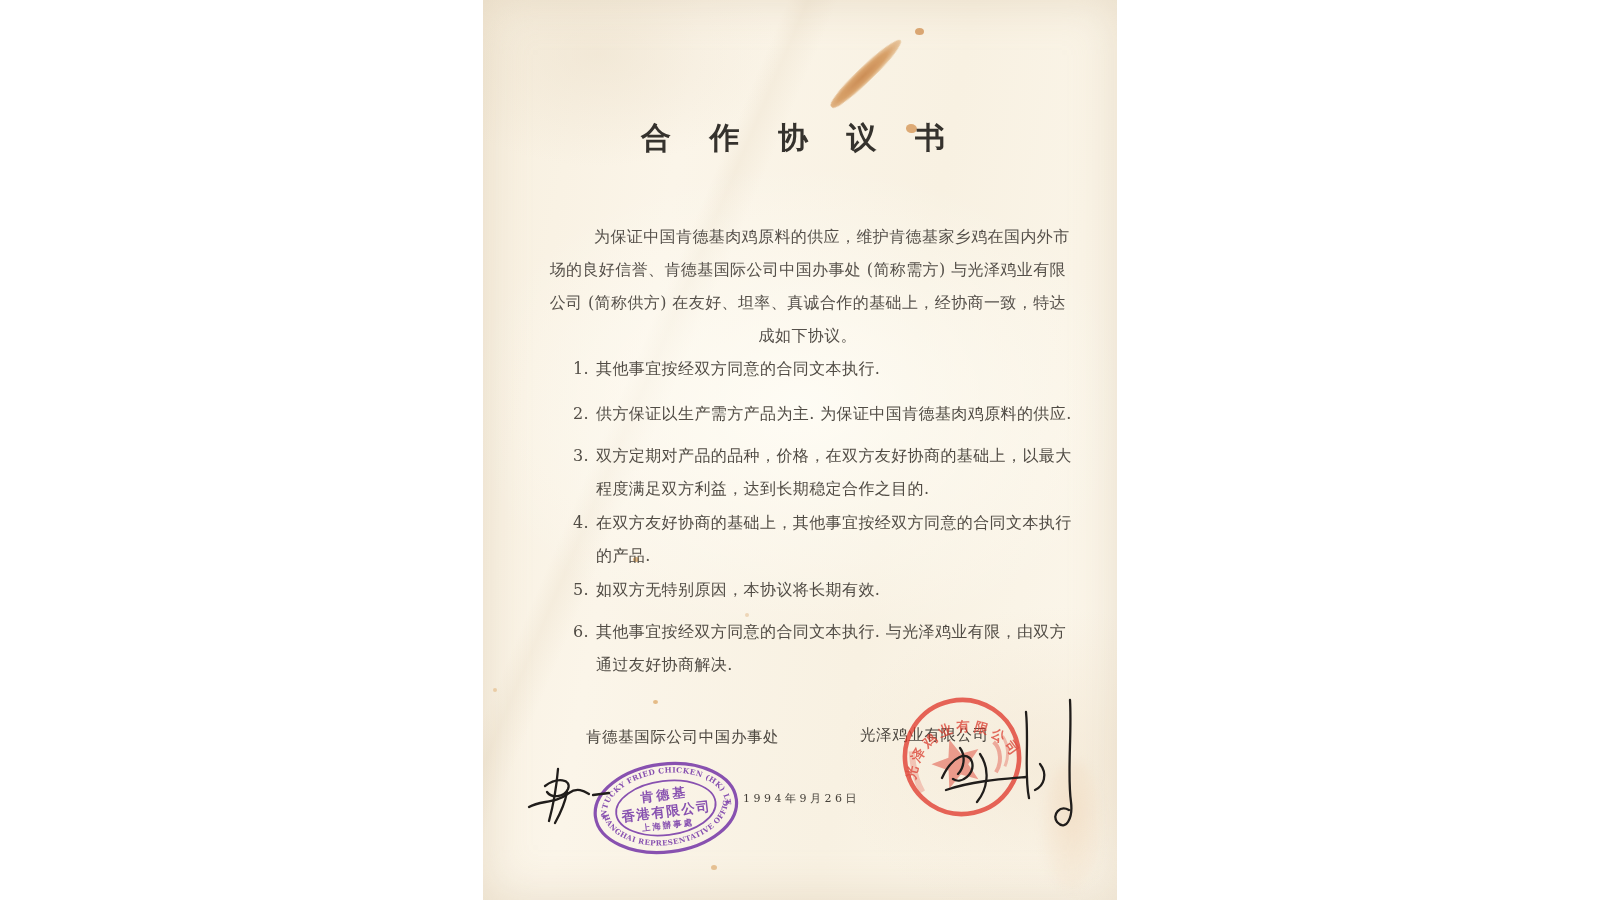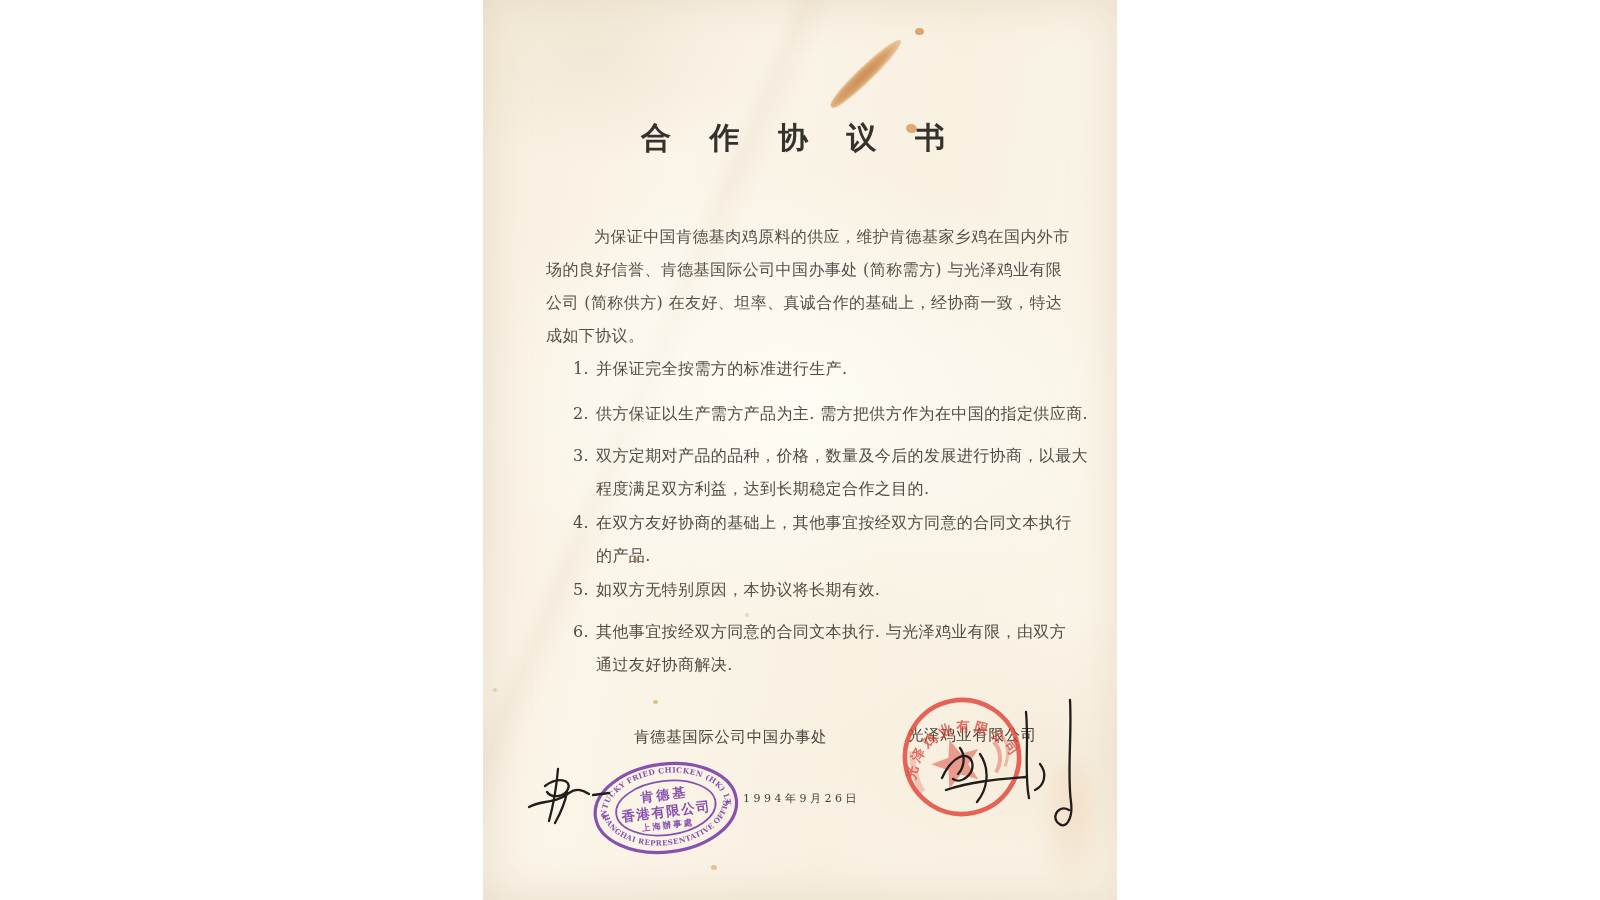--- a/index.html
+++ b/index.html
@@ -39,30 +39,30 @@
   .speck.s4{left:228px;top:865px;width:6px;height:5px;background:#d8a05e;opacity:.6;}
   .speck.s5{left:262px;top:613px;width:4px;height:4px;background:#e2b887;opacity:.5;}
   
   .title{
     position:absolute;left:0;top:118px;width:100%;margin:0;box-sizing:border-box;
     text-align:center;font-size:30px;font-weight:600;letter-spacing:14px;color:#35322d;
   }
   .intro{
     position:absolute;left:63px;top:220px;margin:0;
     font-size:16px;line-height:33px;letter-spacing:.4px;color:#55504a;
-    white-space:pre;text-indent:3em;
+    white-space:pre;text-indent:3em;text-align:center;
   }
   .clause{
     position:absolute;left:90px;display:flex;align-items:flex-start;
     font-size:16px;line-height:33px;letter-spacing:.4px;color:#514c45;
   }
   .clause .num{width:16px;margin-right:7px;flex:none;color:#514c45;}
   .clause .txt{white-space:pre;}
   .c1{top:352px;} .c2{top:397px;} .c3{top:439px;} .c4{top:506px;} .c5{top:573px;} .c6{top:615px;}
-  .party{position:absolute;font-size:15.5px;letter-spacing:.6px;color:#4c4740;margin-left:48px;}
+  .party{position:absolute;font-size:15.5px;letter-spacing:.6px;color:#4c4740;}
   .party.left{left:103px;top:727px;}
   .party.right{left:377px;top:725px;}
   .date-line{position:absolute;left:260px;top:791px;font-size:11px;letter-spacing:3.5px;color:#454039;}
   
   .stamp-purple{position:absolute;left:97px;top:748px;transform:rotate(-7deg);}
   .stamp-purple text{font-family:"DejaVu Serif", serif;fill:#7c40ab;}
   .stamp-red{position:absolute;left:409px;top:687px;transform:rotate(-12deg);}
   .stamp-red text{font-family:"DejaVu Serif", serif;fill:#da382b;}
   .sig{position:absolute;}
   .sig path{fill:none;stroke:#201d1b;stroke-width:2.3;stroke-linecap:round;stroke-linejoin:round;}
@@ -86,29 +86,29 @@
 
   <h1 class="title">合 作 协 议 书</h1>
 
   <p class="intro">为保证中国肯德基肉鸡原料的供应，维护肯德基家乡鸡在国内外市
 场的良好信誉、肯德基国际公司中国办事处 (简称需方) 与光泽鸡业有限
 公司 (简称供方) 在友好、坦率、真诚合作的基础上，经协商一致，特达
 成如下协议。</p>
 
   <div class="clause c1">
     <span class="num">1.</span>
-    <span class="txt">并保证完全按需方的标准进行生产.</span>
+    <span class="txt">其他事宜按经双方同意的合同文本执行.</span>
   </div>
   <div class="clause c2">
     <span class="num">2.</span>
-    <span class="txt">供方保证以生产需方产品为主. 需方把供方作为在中国的指定供应商.</span>
+    <span class="txt">供方保证以生产需方产品为主. 为保证中国肯德基肉鸡原料的供应.</span>
   </div>
   <div class="clause c3">
     <span class="num">3.</span>
-    <span class="txt">双方定期对产品的品种，价格，数量及今后的发展进行协商，以最大
+    <span class="txt">双方定期对产品的品种，价格，在双方友好协商的基础上，以最大
 程度满足双方利益，达到长期稳定合作之目的.</span>
   </div>
   <div class="clause c4">
     <span class="num">4.</span>
     <span class="txt">在双方友好协商的基础上，其他事宜按经双方同意的合同文本执行
 的产品.</span>
   </div>
   <div class="clause c5">
     <span class="num">5.</span>
     <span class="txt">如双方无特别原因，本协议将长期有效.</span>

